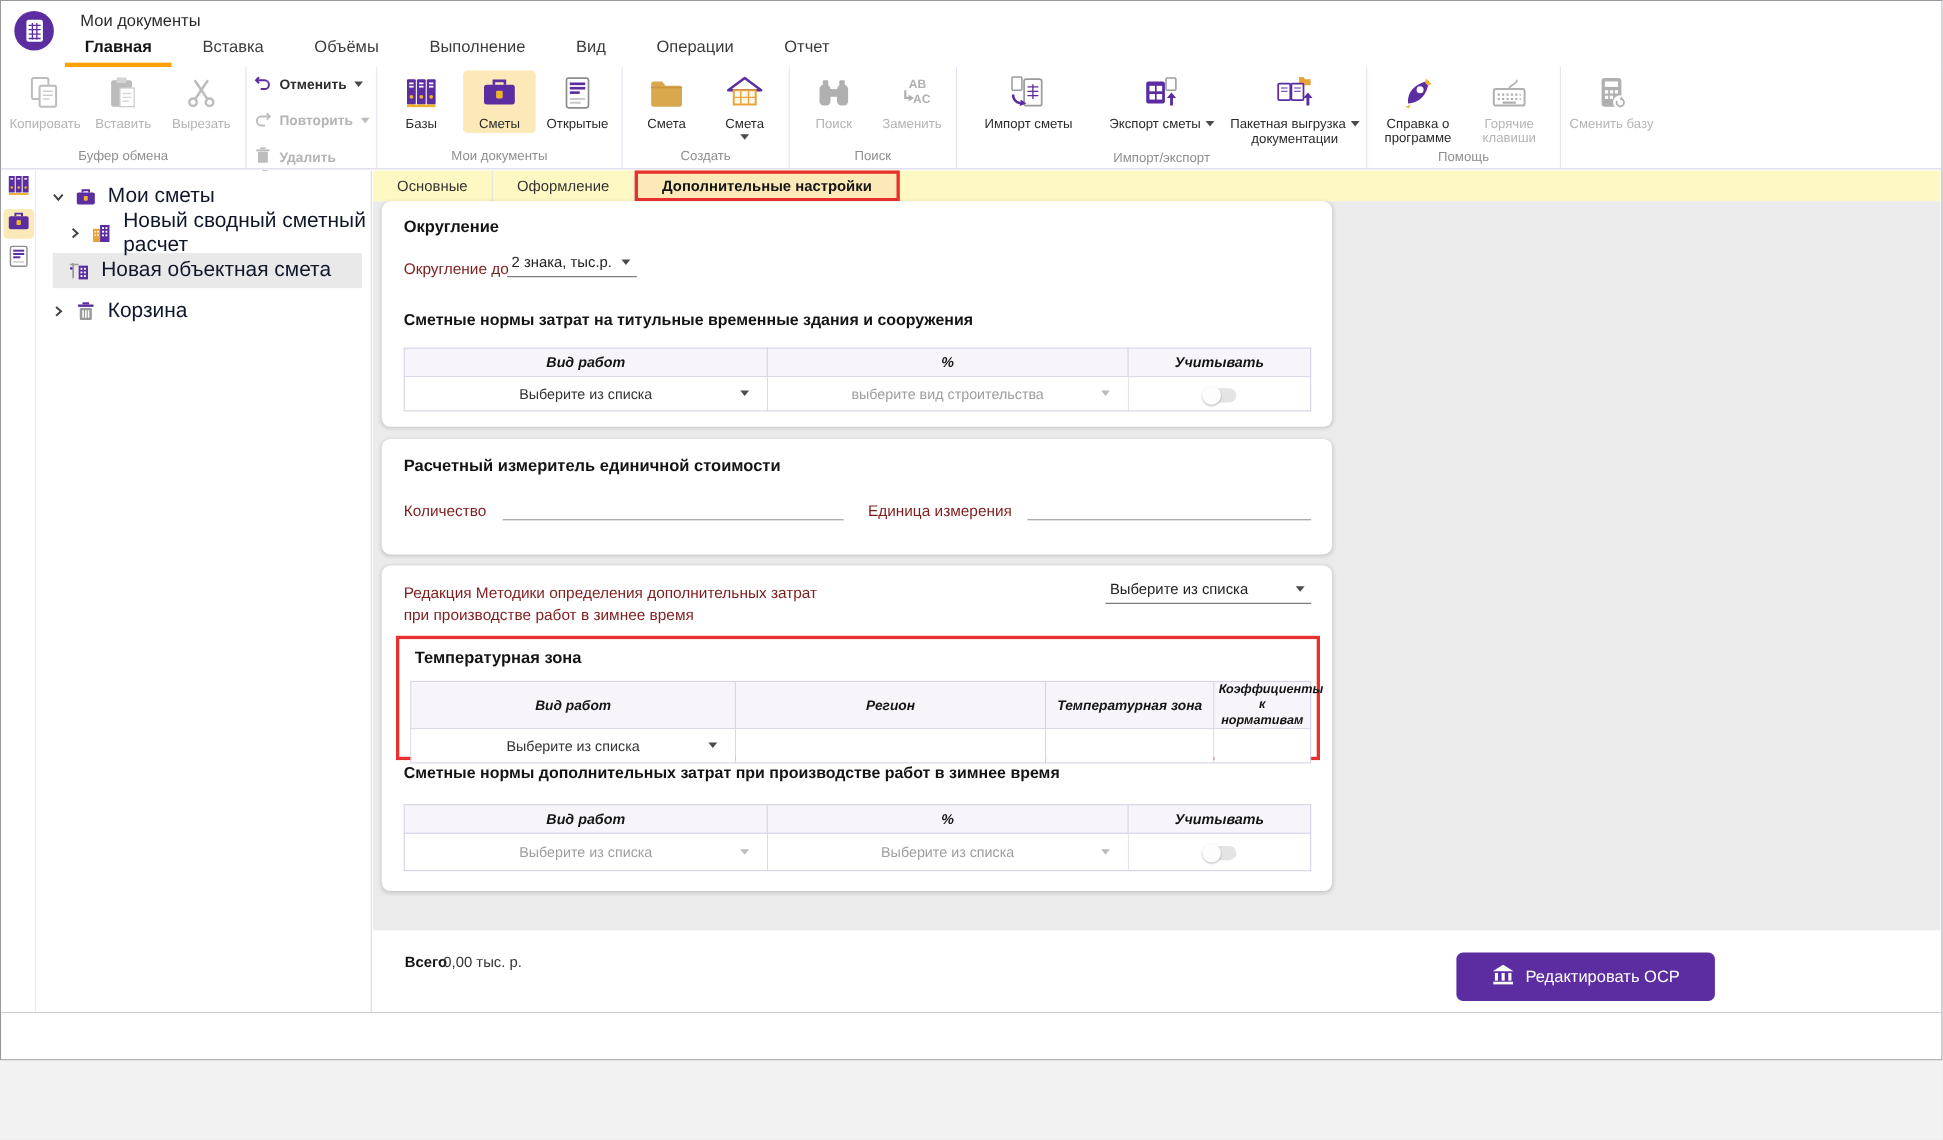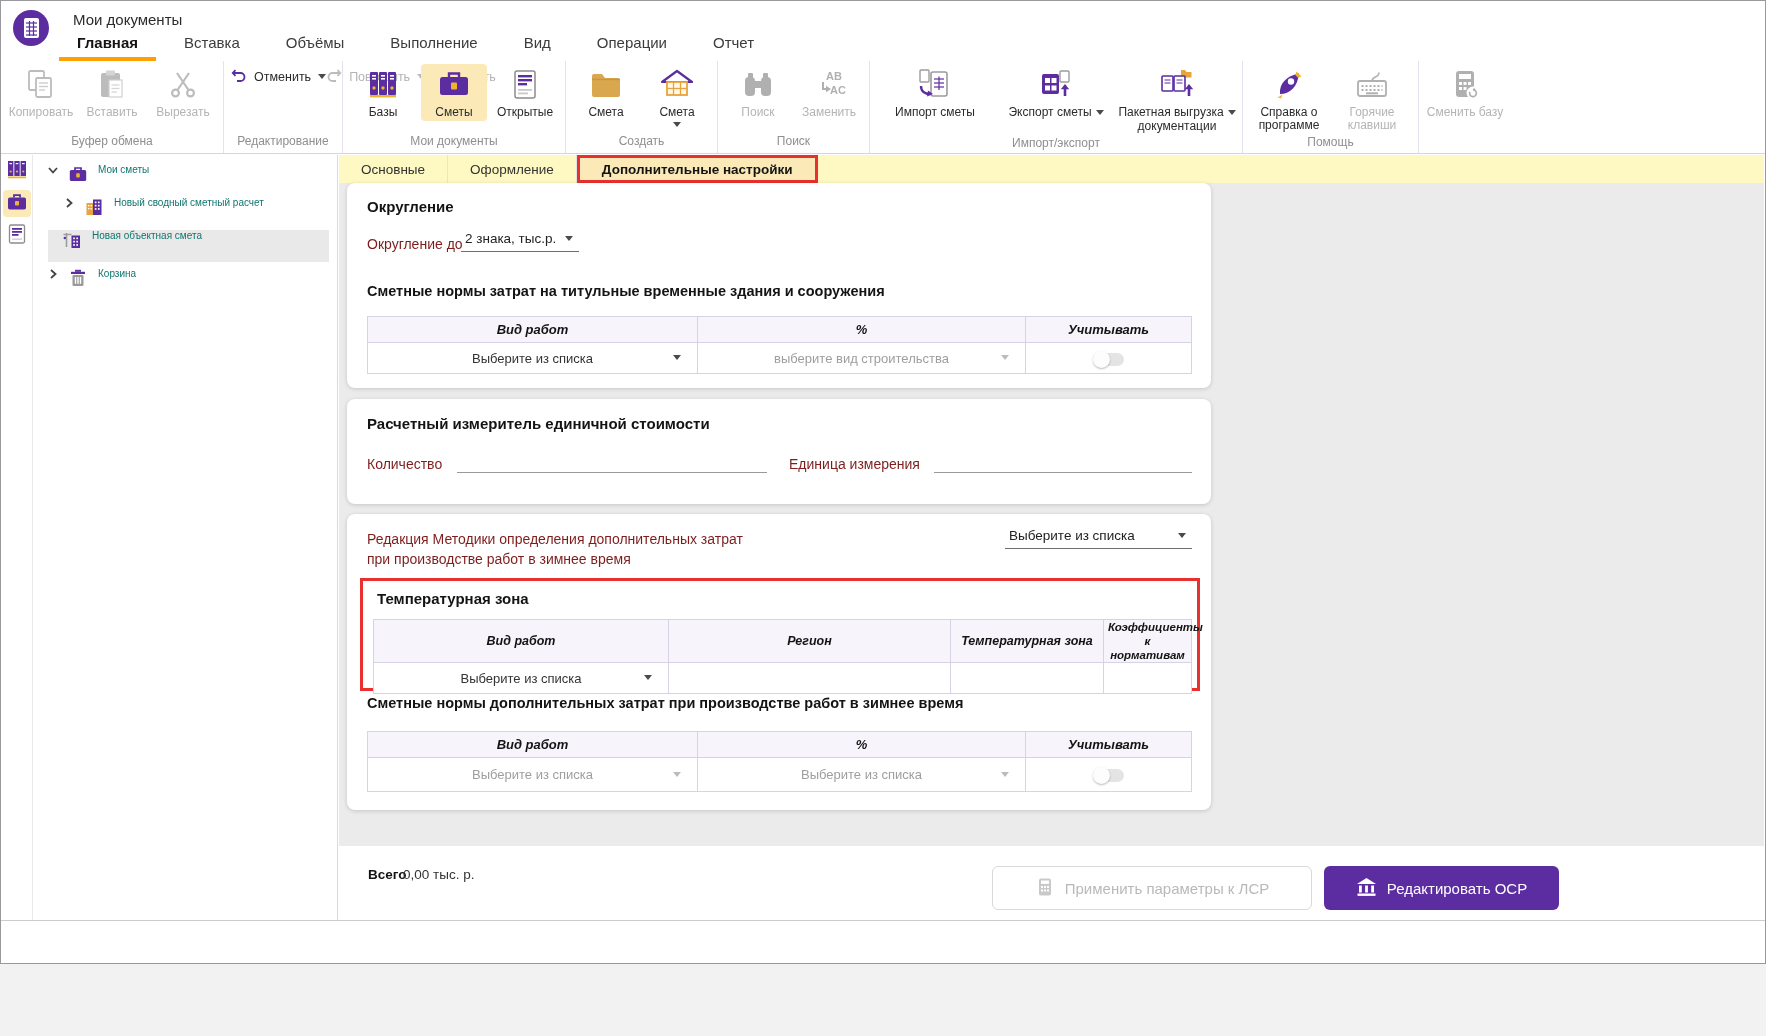--- a/index.html
+++ b/index.html
@@ -24,33 +24,33 @@
   .rgroup-label{text-align:center;font-size:12px;color:#8f8f8f;padding:1px 0 4px;}
   .rbtn{display:flex;flex-direction:column;align-items:center;width:66px;padding:3px 0 2px;border-radius:4px;}
   .rbtn svg{display:block;}
   .rlabel{font-size:12px;line-height:13px;color:#2b2b2b;text-align:center;margin-top:3px;white-space:nowrap;}
   .rlabel.two{white-space:normal;}
   .rbtn.dis .rlabel{color:#b4b4b4;}
   .rbtn.sel{background:#fbe9b8;}
   .rbtn.wide{width:116px;}
   .lblrow{display:flex;align-items:center;gap:4px;justify-content:center;margin-top:3px;}
   .lblrow .rlabel{margin-top:0;}
-  .rstack{display:flex;flex-direction:row;gap:0;padding-top:4px;width:104px;}
+  .rstack{display:flex;flex-direction:column;gap:16px;padding-top:4px;width:104px;font-weight:bold;}
   .srow{display:flex;align-items:center;gap:7px;font-size:12.5px;color:#2b2b2b;height:17px;}
   .srow.dis{color:#b4b4b4;}
   .car{width:0;height:0;border-left:4.5px solid transparent;border-right:4.5px solid transparent;border-top:5px solid #4a4a4a;}
   .car.g{border-top-color:#bcbcbc;}
 
   
   .leftstrip{position:absolute;left:0;top:154px;width:32px;height:766px;background:#fff;border-right:1px solid #e8e8e8;
     display:flex;flex-direction:column;align-items:center;padding-top:3px;gap:5px;}
   .strip-btn{width:28px;height:27px;display:flex;align-items:center;justify-content:center;border-radius:4px;}
   .strip-btn.sel{background:#fbe9b8;}
   .sidebar{position:absolute;left:32px;top:154px;width:305px;height:766px;background:#fff;border-right:1px solid #dadada;padding-top:9px;}
-  .trow{display:flex;align-items:flex-start;height:30px;font-size:10px;color:#0f766e;margin-bottom:3px;}
+  .trow{display:flex;align-items:center;height:30px;font-size:19px;color:#0f172a;margin-bottom:3px;}
   .trow .chev{width:14px;display:flex;justify-content:center;margin-right:8px;}
   .trow .ticon{margin-right:10px;display:flex;}
   .trow.l1{padding-left:13px;}
   .trow.l2{padding-left:29px;}
   .trow.sel{background:#e9e9e9;margin:0 8px 3px 15px;padding-left:14px;height:32px;}
 
   
   .doc-tabbar{position:absolute;left:338px;top:154px;right:1px;height:28px;background:#fef9c3;display:flex;}
   .dtab{display:flex;align-items:center;padding:0 22px;font-size:13.5px;color:#333;border-right:1px solid #e3e3e3;}
   .dtab.active{background:#fbe9b8;font-weight:bold;color:#141414;border:3px solid #e8312f;}
@@ -688,35 +688,20 @@
           </td>
         </tr>
       </tbody>
         </table>
     </div>
   </div>
 
   <div class="footer">
     <div class="total-label">Всего</div>
     <div class="total-value">0,00 тыс. р.</div>
-    <button class="apply-btn">
-      <span><svg width="20" height="20">
-        <rect x="4" y="1.5" width="12" height="17" rx="2" fill="#c9c9c9"></rect>
-        <rect x="6" y="3.5" width="8" height="3.4" fill="#fff"></rect>
-        <g fill="#fff">
-              <rect x="6" y="9" width="2" height="2"></rect>
-              <rect x="9" y="9" width="2" height="2"></rect>
-              <rect x="12" y="9" width="2" height="2"></rect>
-        <rect x="6" y="12.5" width="2" height="2"></rect>
-              <rect x="9" y="12.5" width="2" height="2"></rect>
-              <rect x="12" y="12.5" width="2" height="2"></rect>
-            </g>
-          </svg></span>
-      <span>Применить параметры к ЛСР</span>
-    </button>
     <button class="edit-btn">
       <span><svg width="21" height="20">
         <path d="M10.5 1 L20 7 H1 Z" fill="#fff"></path>
         <g fill="#fff">
               <rect x="3" y="8.5" width="2.8" height="7"></rect>
               <rect x="9.1" y="8.5" width="2.8" height="7"></rect>
               <rect x="15.2" y="8.5" width="2.8" height="7"></rect>
             </g>
         <rect x="1.5" y="16.5" width="18" height="2.4" fill="#fff"></rect>
           </svg></span>

